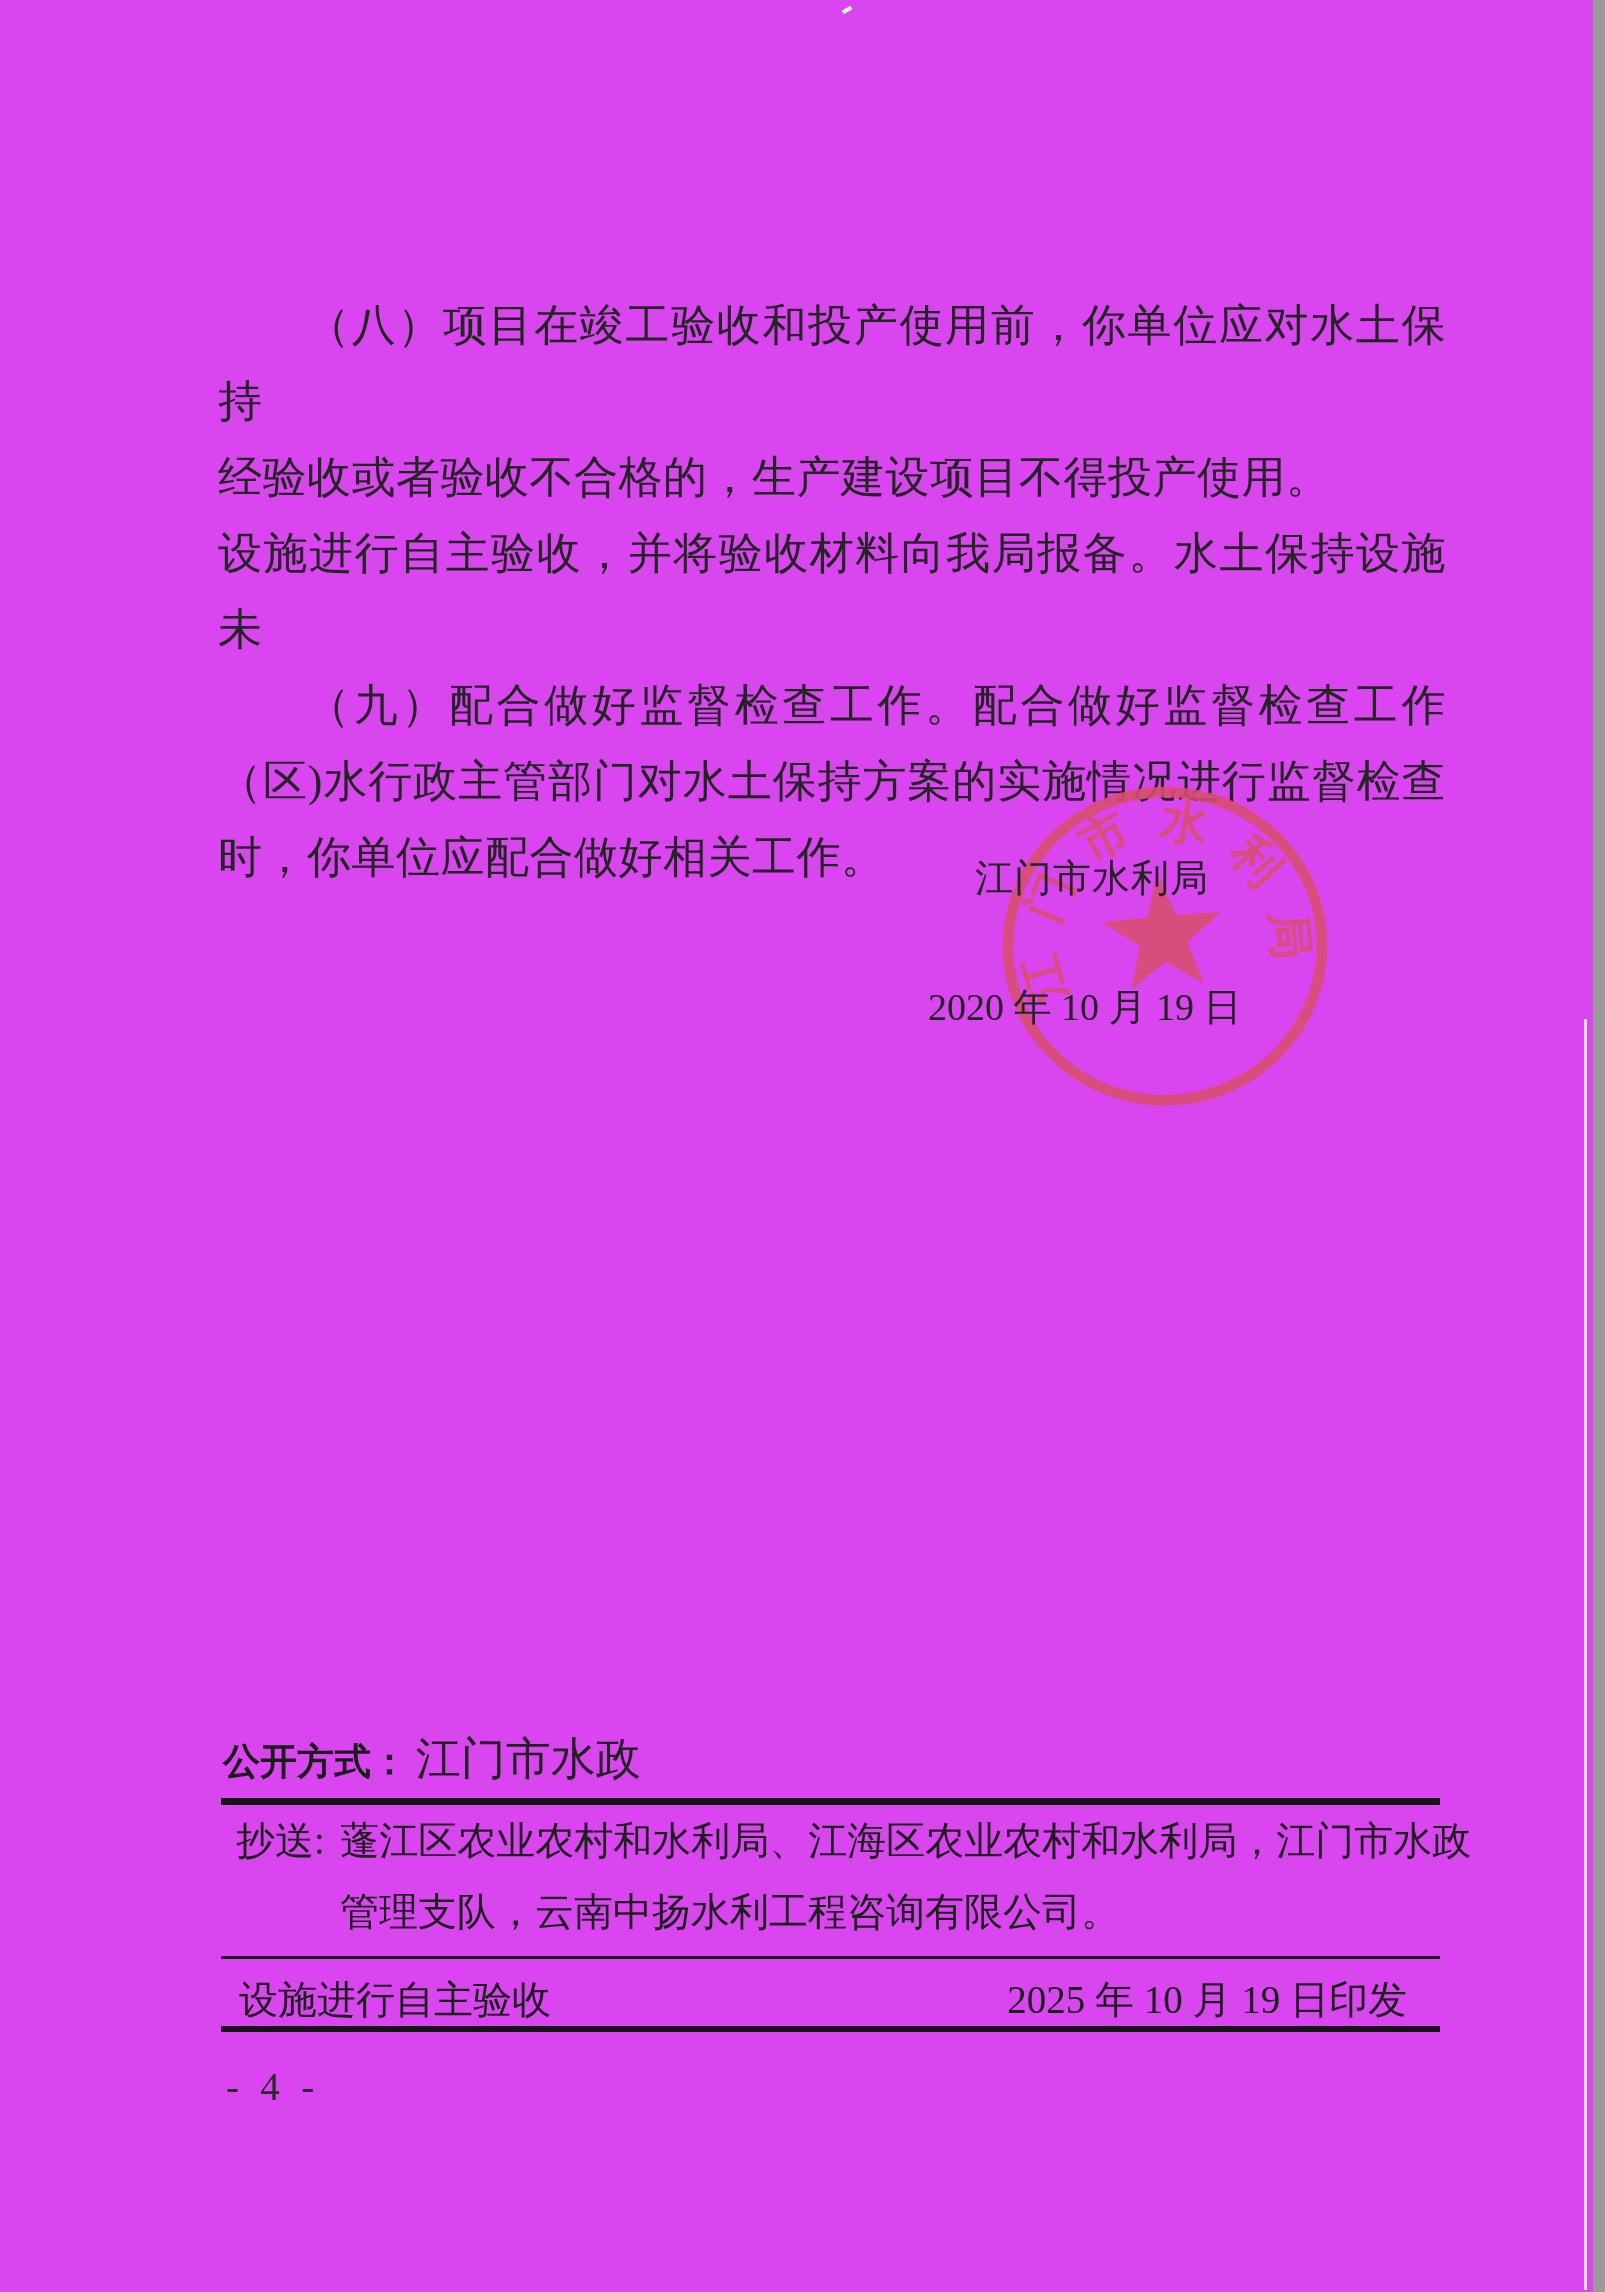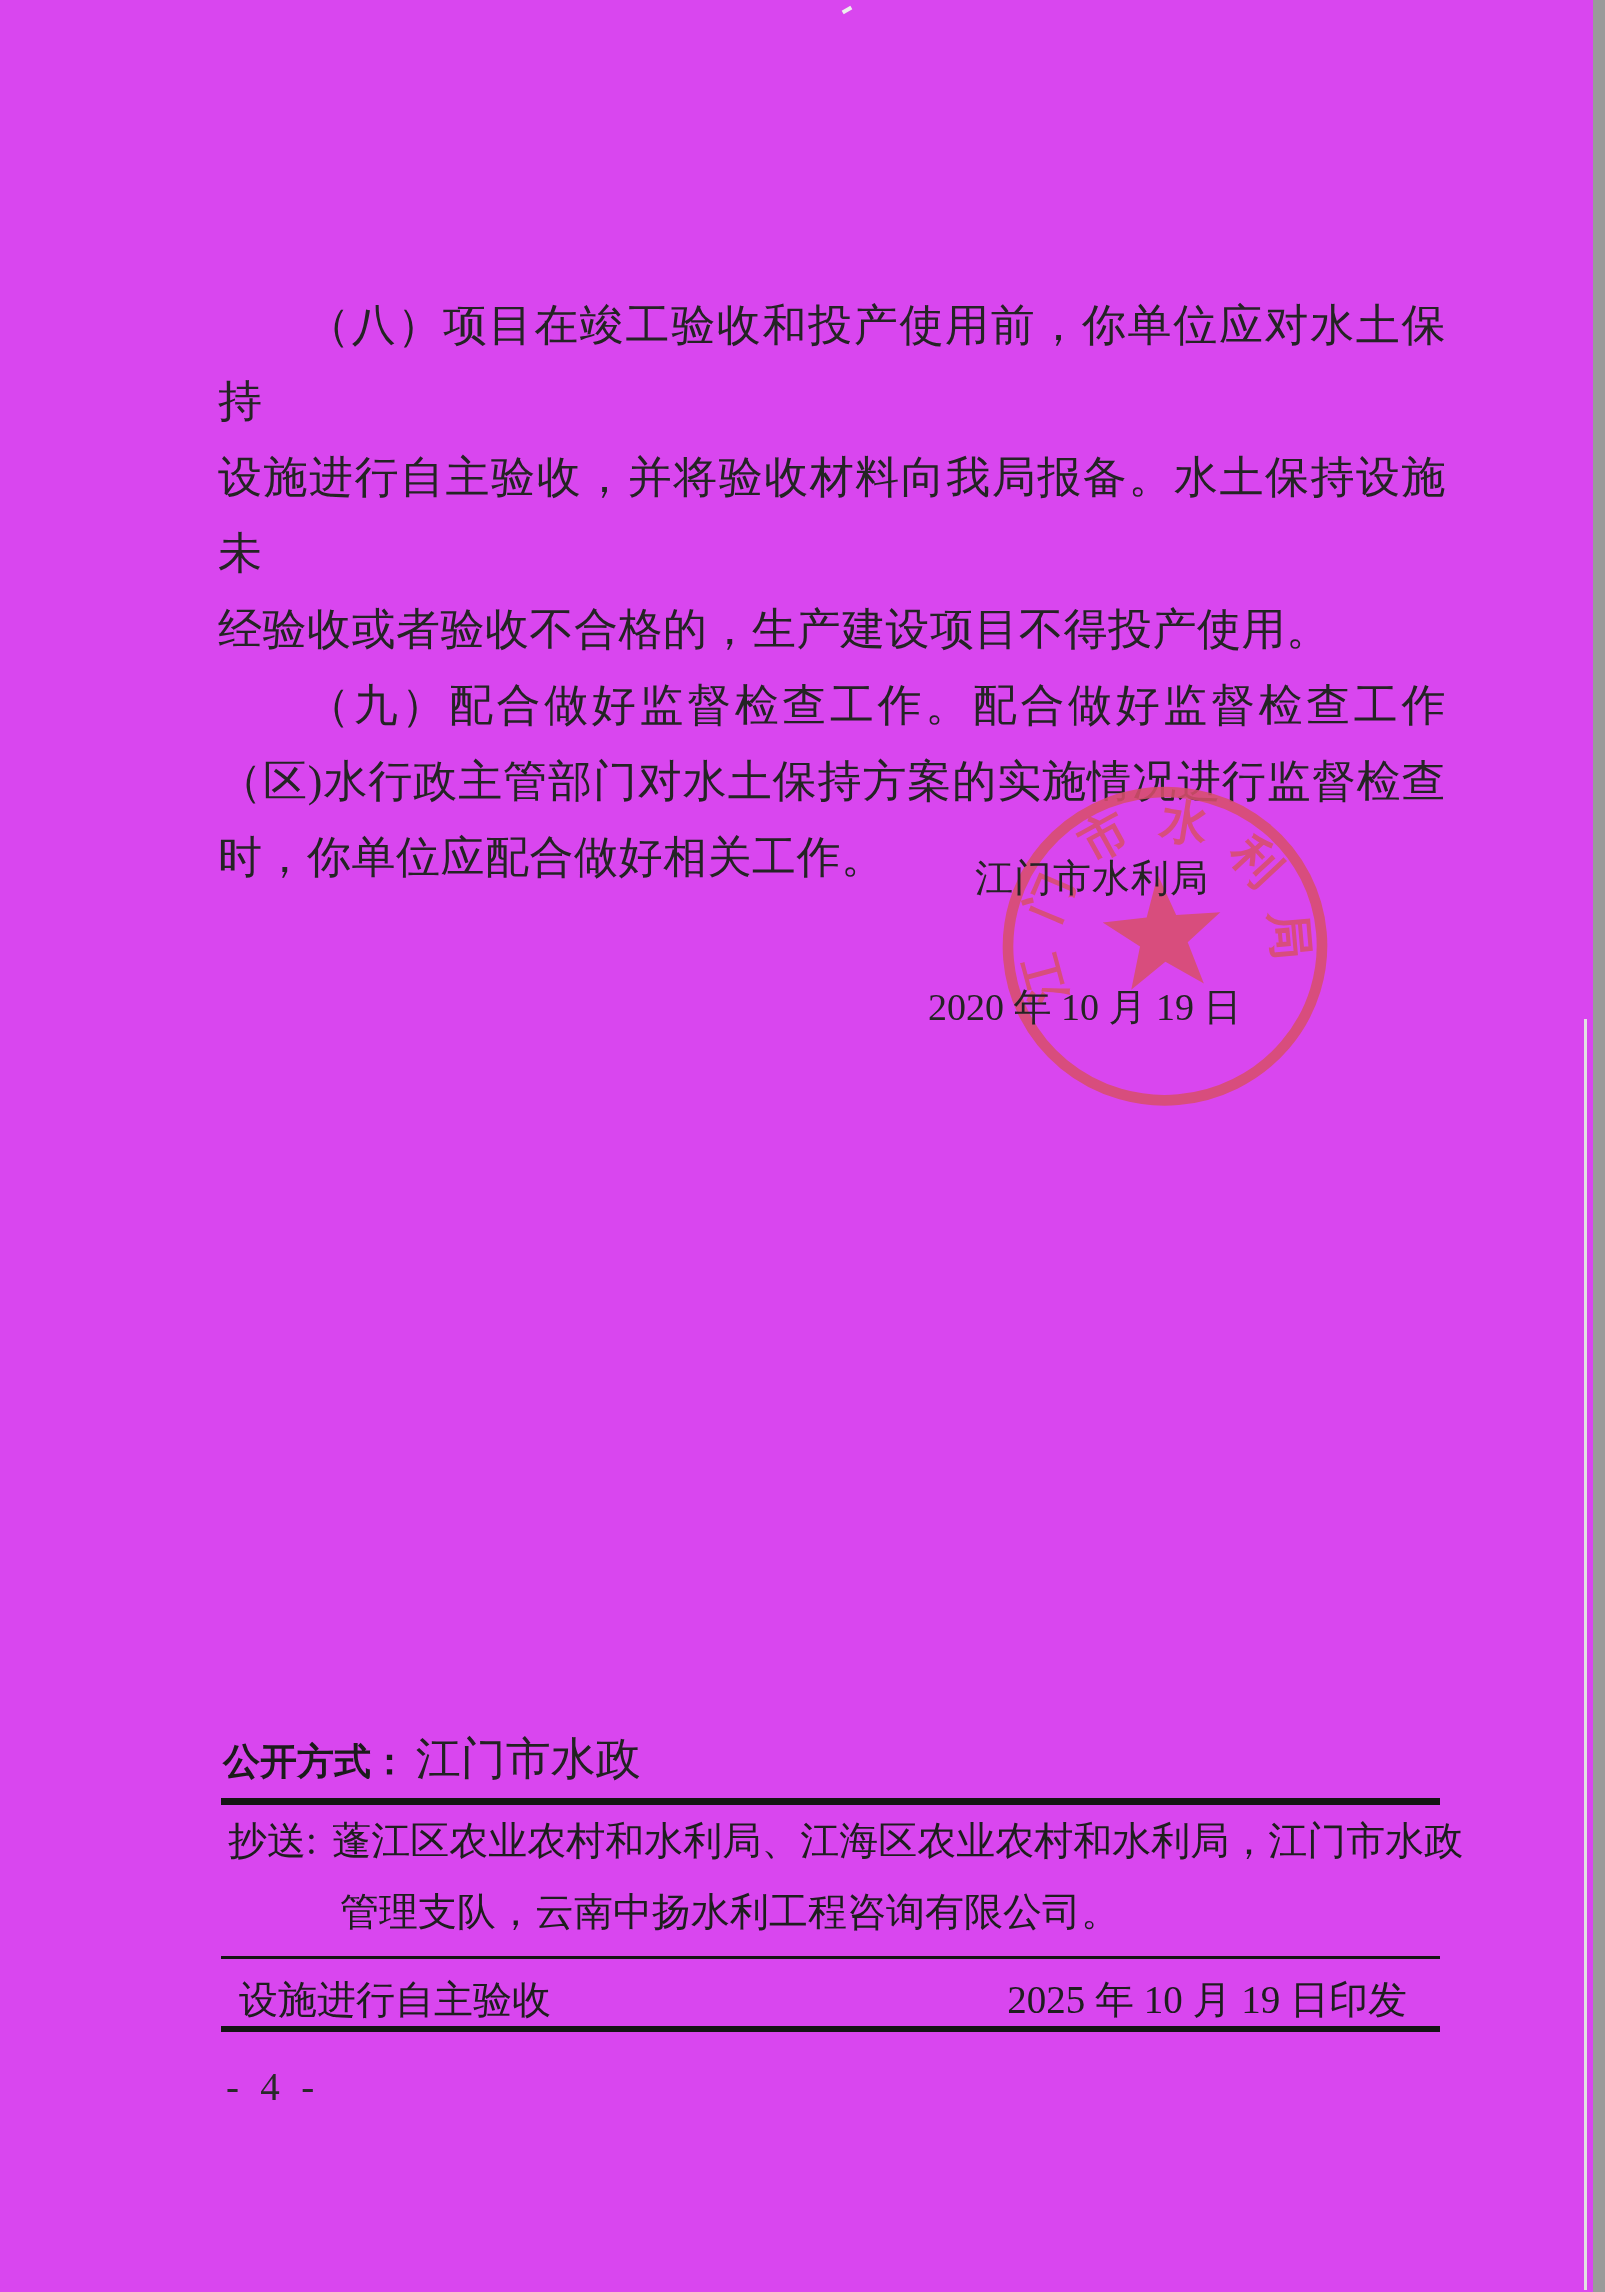--- a/index.html
+++ b/index.html
@@ -40,41 +40,41 @@
   .disclosure .lbl{font-family:"Liberation Sans","DejaVu Sans",sans-serif;font-weight:700;font-size:37px;color:#1b1b1b;}
   .disclosure .val{font-size:45px;margin-left:7.8px;color:#222;}
 
   .rule{position:absolute;left:221px;width:1219px;background:#141414;}
   .rule.r1{top:1798px;height:6.8px;}
   .rule.r2{top:1956px;height:2.9px;}
   .rule.r3{top:2026px;height:5.8px;}
 
   .cc-block{position:absolute;left:228px;top:1805px;width:1252px;font-size:39px;line-height:71px;color:#1e1e1e;}
   .cc-l1{white-space:nowrap;}
-  .cc-l1 .cc-lbl{margin-right:15.5px;}
+  .cc-l1 .cc-lbl{margin-right:15.5px;margin-left:8px;}
   .cc-l2{white-space:nowrap;padding-left:112px;}
 
   .office-line{position:absolute;left:239px;top:1973px;width:1168px;height:54px;line-height:54px;font-size:39px;color:#1e1e1e;}
   .office-name{float:left;white-space:nowrap;}
   .print-date{float:right;white-space:nowrap;}
 
   .page-num{position:absolute;left:226px;top:2063px;font-size:39px;line-height:47px;letter-spacing:5.8px;color:#2a2a2a;white-space:nowrap;}
 </style>
 </head>
 <body>
 
 <div class="page">
 
   <div class="edge-right"></div>
   <div class="edge-top-mark"></div>
 
   <section class="body-block">
     <div class="bline just indent">（八）项目在竣工验收和投产使用前，你单位应对水土保持</div>
+    <div class="bline">经验收或者验收不合格的，生产建设项目不得投产使用。</div>
     <div class="bline just">设施进行自主验收，并将验收材料向我局报备。水土保持设施未</div>
-    <div class="bline">经验收或者验收不合格的，生产建设项目不得投产使用。</div>
     <div class="bline just indent">（九）配合做好监督检查工作。配合做好监督检查工作</div>
     <div class="bline just">（区)水行政主管部门对水土保持方案的实施情况进行监督检查</div>
     <div class="bline">时，你单位应配合做好相关工作。</div>
   </section>
 
   <div class="sig-agency">江门市水利局</div>
   <div class="sig-date">2020 年 10 月 19 日</div>
 
   <svg class="seal" viewBox="0 0 390 390">
     <g transform="rotate(-5 195 190)" fill="#d84f6d" stroke="none">

